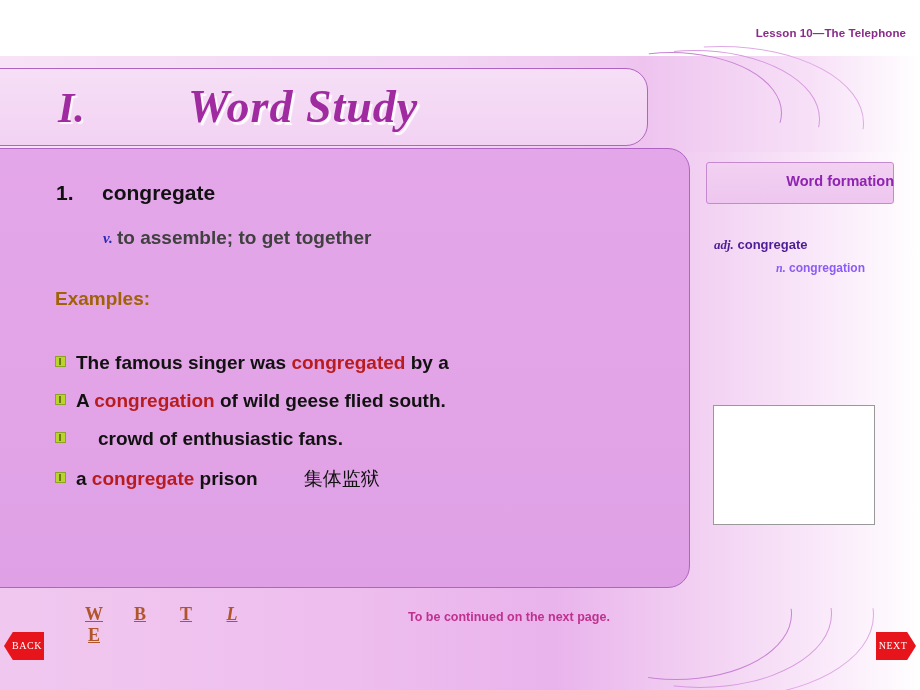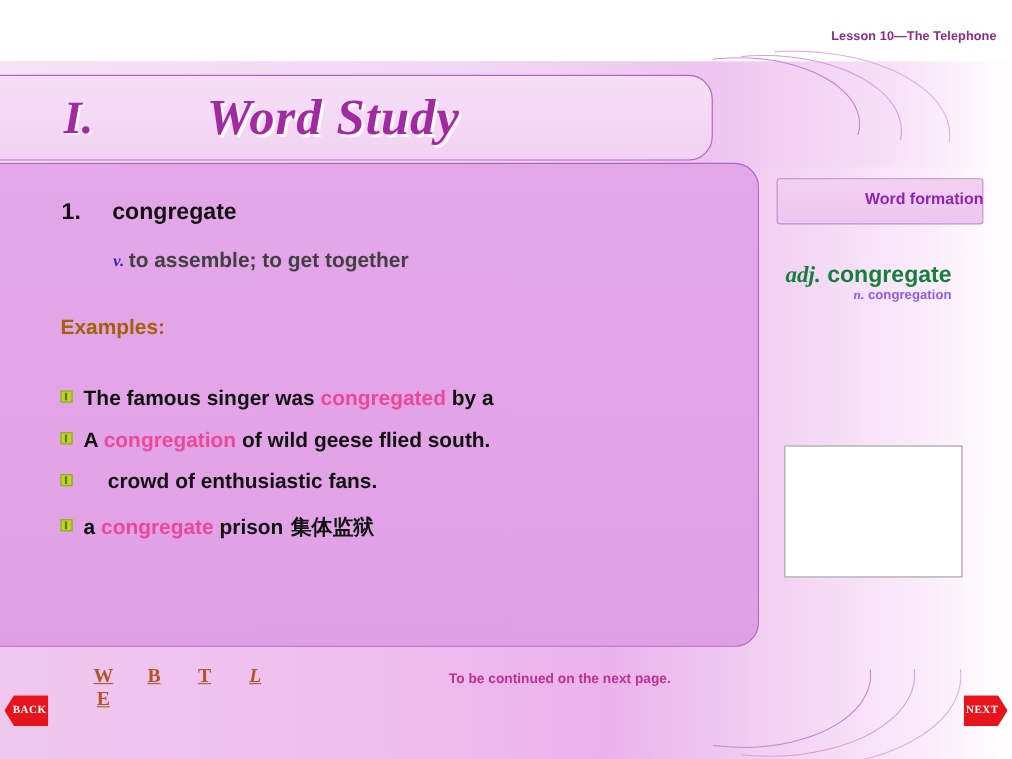--- a/index.html
+++ b/index.html
@@ -173,22 +173,22 @@
     top: -2px;
     box-sizing: border-box;
   }
   .bullet::after {
     content: "";
     position: absolute;
     left: 3px; top: 1px;
     width: 2px; height: 7px;
     background: #6c7a15;
   }
-  .hl { color: #ec4899; }
-  .cn { font-family: "DejaVu Sans", sans-serif; font-weight: bold; color: #111111; }
+  .hl { color: #b91c1c; }
+  .cn { font-family: "DejaVu Sans", sans-serif; font-weight: normal; color: #111111; margin-left: 40px; }
   .indent-2 { padding-left: 22px; }
 
   
   .wf-box {
     position: absolute;
     left: 706px; top: 162px;
     width: 188px; height: 42px;
     background: linear-gradient(to bottom, #f2d1f2 0%, #eec6ef 100%);
     border: 1px solid #c489cf;
     border-radius: 3px;
@@ -199,23 +199,23 @@
     left: 706px; top: 173px;
     width: 188px;
     text-align: right;
     font-size: 14.5px;
     font-weight: bold;
     color: #8f24b0;
   }
   .wf-line1 {
     position: absolute;
     left: 714px; top: 237px;
-    font-size: 21px;
-    font-weight: bold;
-    color: #15803d;
+    font-size: 13px;
+    font-weight: bold;
+    color: #4c1d95;
   }
   .wf-line2 {
     position: absolute;
     left: 776px; top: 261px;
     font-size: 12px;
     font-weight: bold;
     color: #8b5cf6;
   }
   .wf-line1 .ital, .wf-line2 .ital {
     font-family: "Liberation Serif", serif;
@@ -258,21 +258,21 @@
   }
 
   
   .navbtn {
     position: absolute;
     top: 632px;
     width: 40px; height: 28px;
     background: #e8141c;
     color: #ffffff;
     font-size: 10px;
-    font-weight: bold;
+    font-weight: normal;
     font-family: "Liberation Serif", serif;
     text-align: center;
     line-height: 28px;
     letter-spacing: 0.5px;
   }
   .navbtn.back { left: 4px; clip-path: polygon(0% 50%, 22% 0%, 100% 0%, 100% 100%, 22% 100%); padding-left: 6px; box-sizing: border-box; }
   .navbtn.next { right: 4px; clip-path: polygon(0% 0%, 78% 0%, 100% 50%, 78% 100%, 0% 100%); padding-right: 6px; box-sizing: border-box; }
 </style>
 </head>
 <body>

